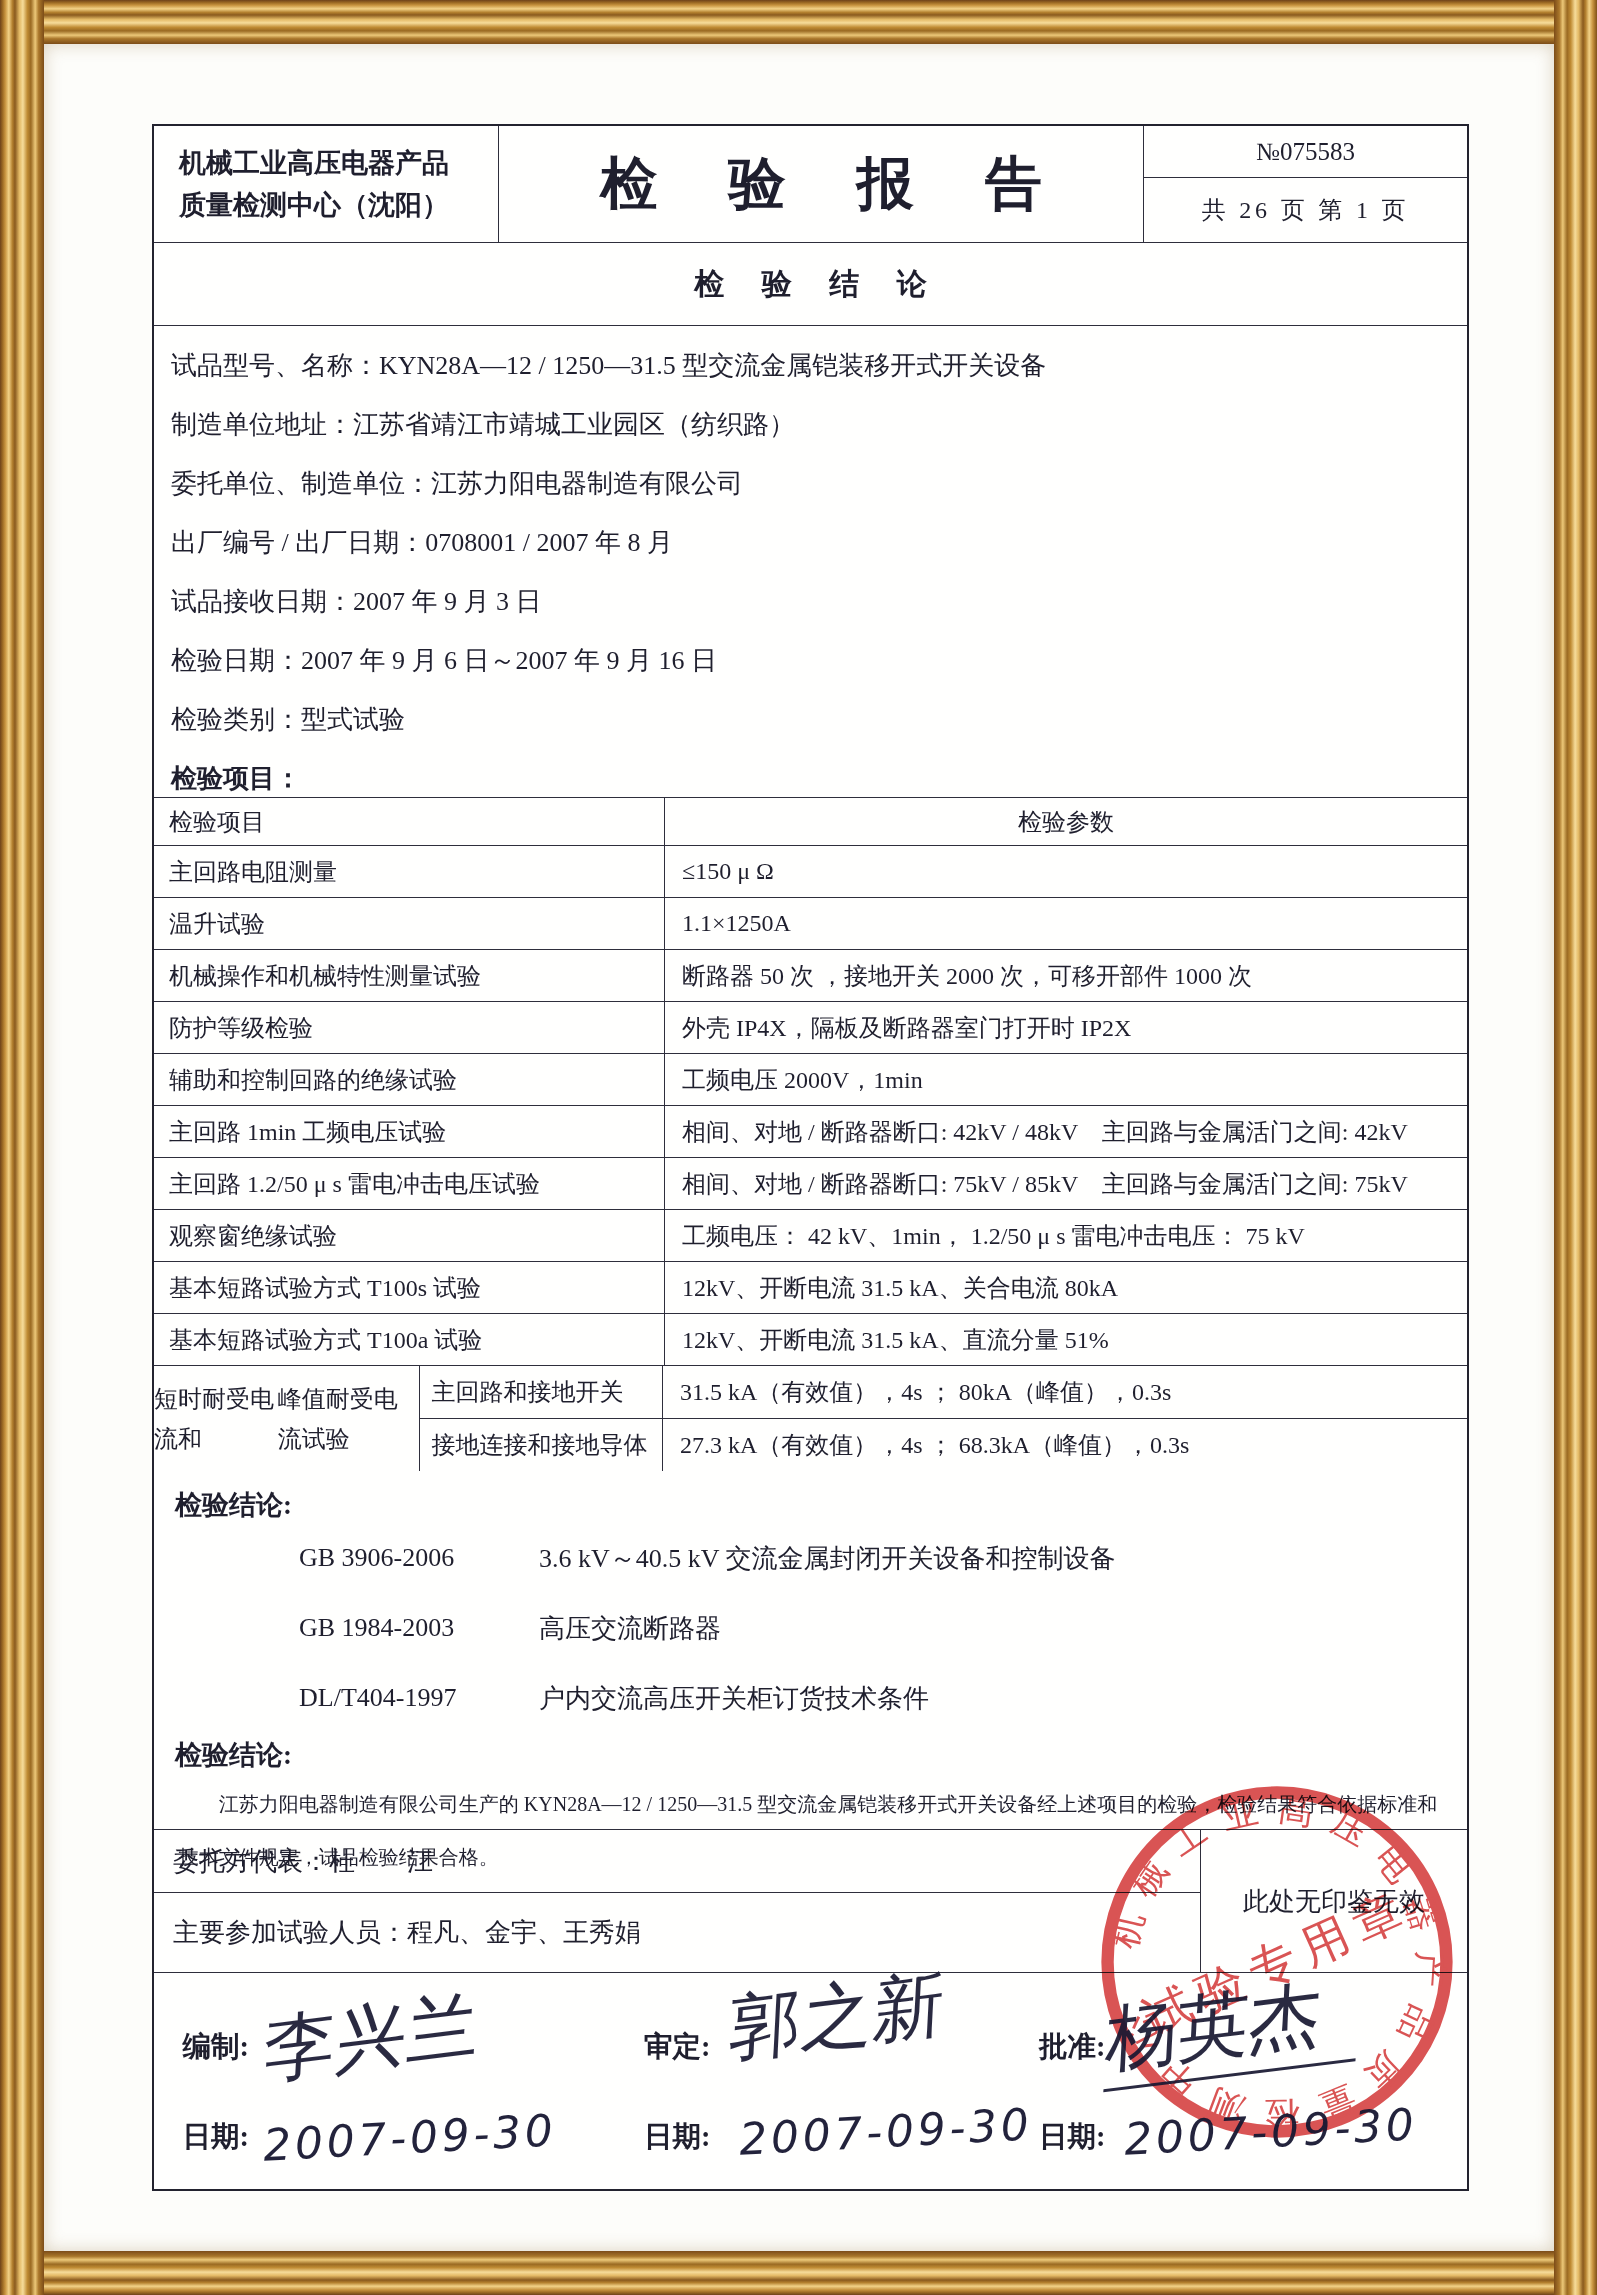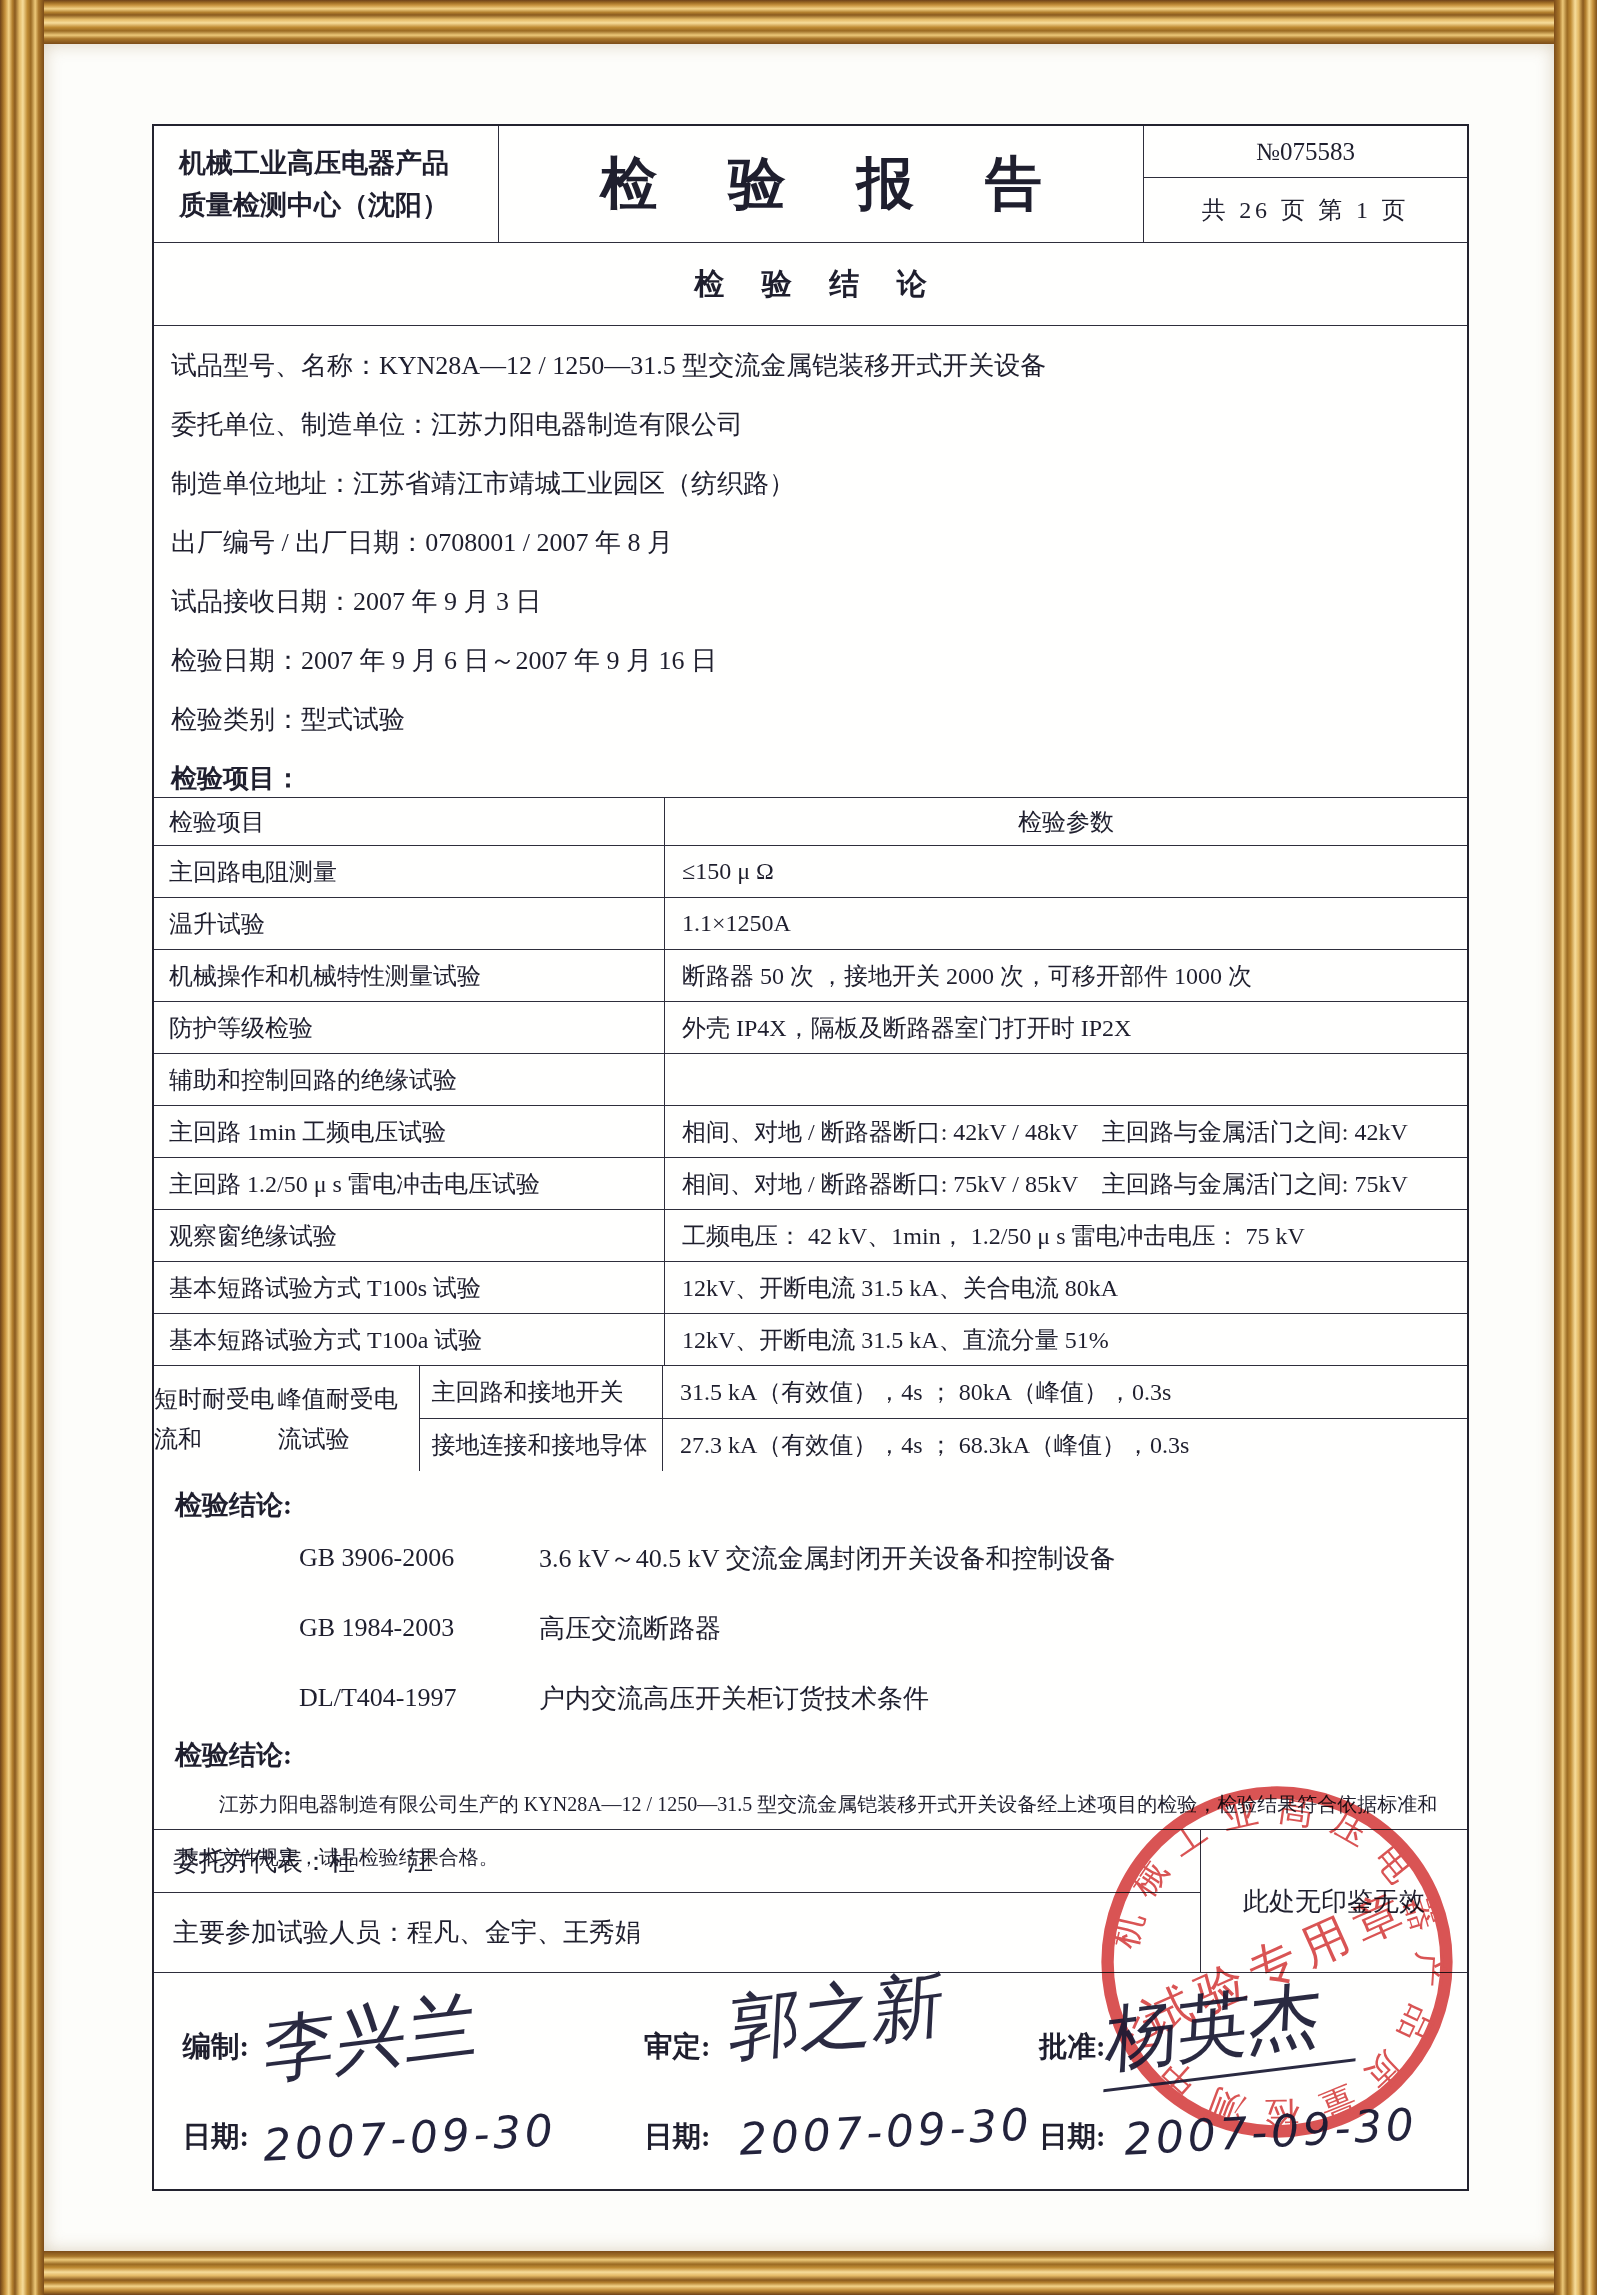--- a/index.html
+++ b/index.html
@@ -115,22 +115,22 @@
     <div class="hdr-right">
       <div class="hdr-no">№075583</div>
       <div class="hdr-pages">共 26 页  第 1 页</div>
     </div>
   </div>
 
   <div class="band">检 验 结 论</div>
 
   <div class="info">
     <div class="info-line">试品型号、名称：KYN28A—12 / 1250—31.5 型交流金属铠装移开式开关设备</div>
+    <div class="info-line">制造单位地址：江苏省靖江市靖城工业园区（纺织路）</div>
     <div class="info-line">委托单位、制造单位：江苏力阳电器制造有限公司</div>
-    <div class="info-line">制造单位地址：江苏省靖江市靖城工业园区（纺织路）</div>
     <div class="info-line">出厂编号 / 出厂日期：0708001 / 2007 年 8 月</div>
     <div class="info-line">试品接收日期：2007 年 9 月 3 日</div>
     <div class="info-line">检验日期：2007 年 9 月 6 日～2007 年 9 月 16 日</div>
     <div class="info-line">检验类别：型式试验</div>
     <div class="info-line bold">检验项目：</div>
   </div>
 
   <div class="ptable">
     <div class="prow phead">
       <div class="c1">检验项目</div>
@@ -147,20 +147,21 @@
     <div class="prow">
       <div class="c1">机械操作和机械特性测量试验</div>
       <div class="c2">断路器 50 次 ，接地开关 2000 次，可移开部件 1000 次</div>
     </div>
     <div class="prow">
       <div class="c1">防护等级检验</div>
       <div class="c2">外壳 IP4X，隔板及断路器室门打开时 IP2X</div>
     </div>
     <div class="prow">
       <div class="c1">辅助和控制回路的绝缘试验</div>
+      <div class="c2">工频电压 2000V，1min</div>
     </div>
     <div class="prow">
       <div class="c1">主回路 1min 工频电压试验</div>
       <div class="c2">相间、对地 / 断路器断口: 42kV / 48kV　主回路与金属活门之间: 42kV</div>
     </div>
     <div class="prow">
       <div class="c1">主回路 1.2/50 μ s 雷电冲击电压试验</div>
       <div class="c2">相间、对地 / 断路器断口: 75kV / 85kV　主回路与金属活门之间: 75kV</div>
     </div>
     <div class="prow">

